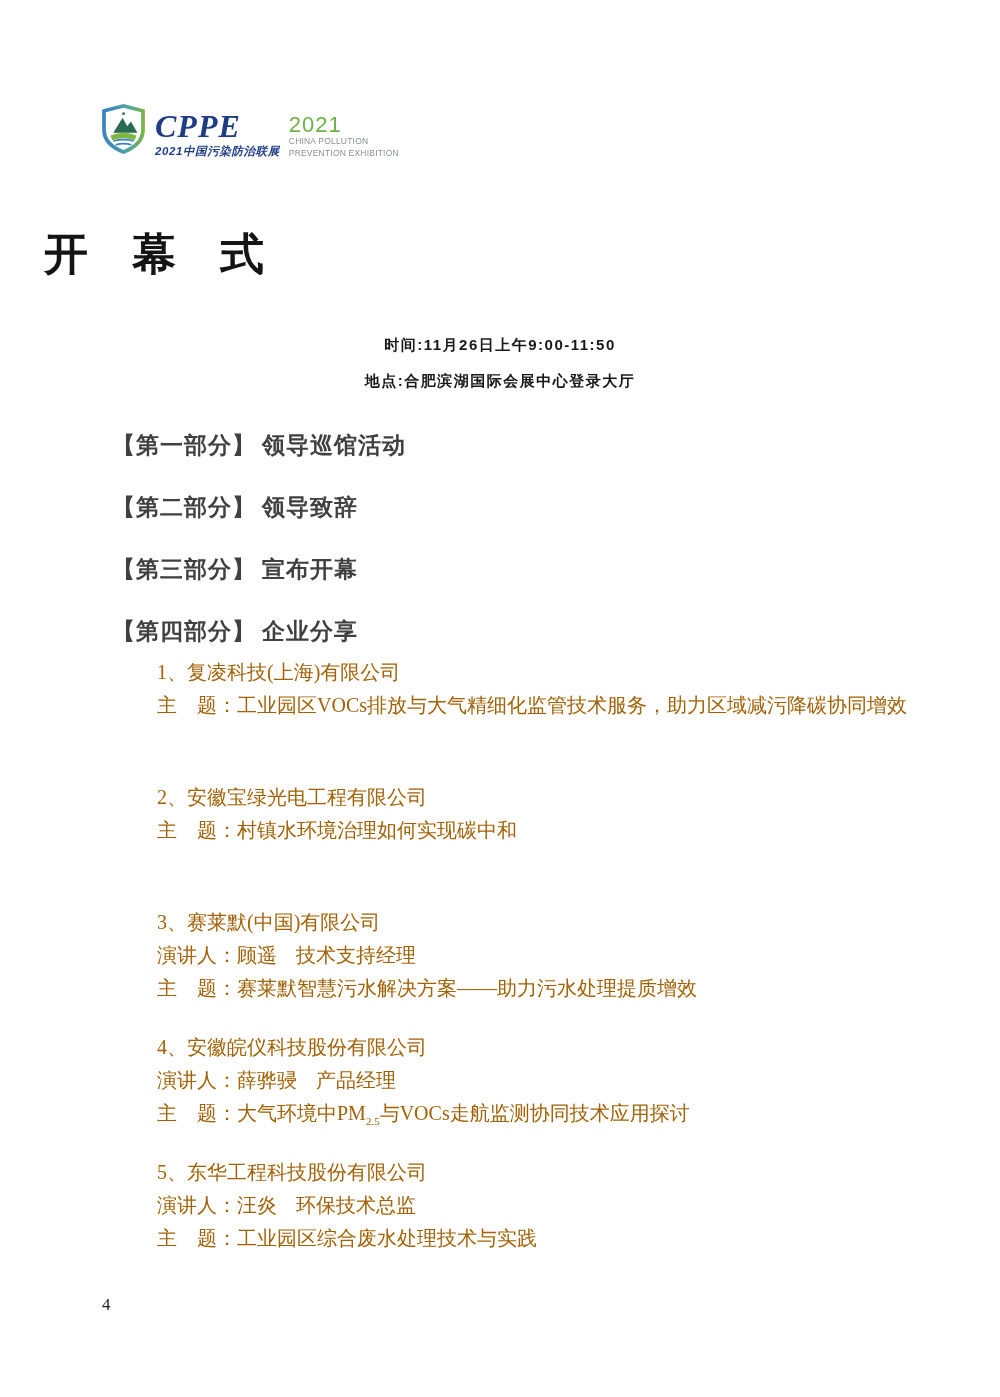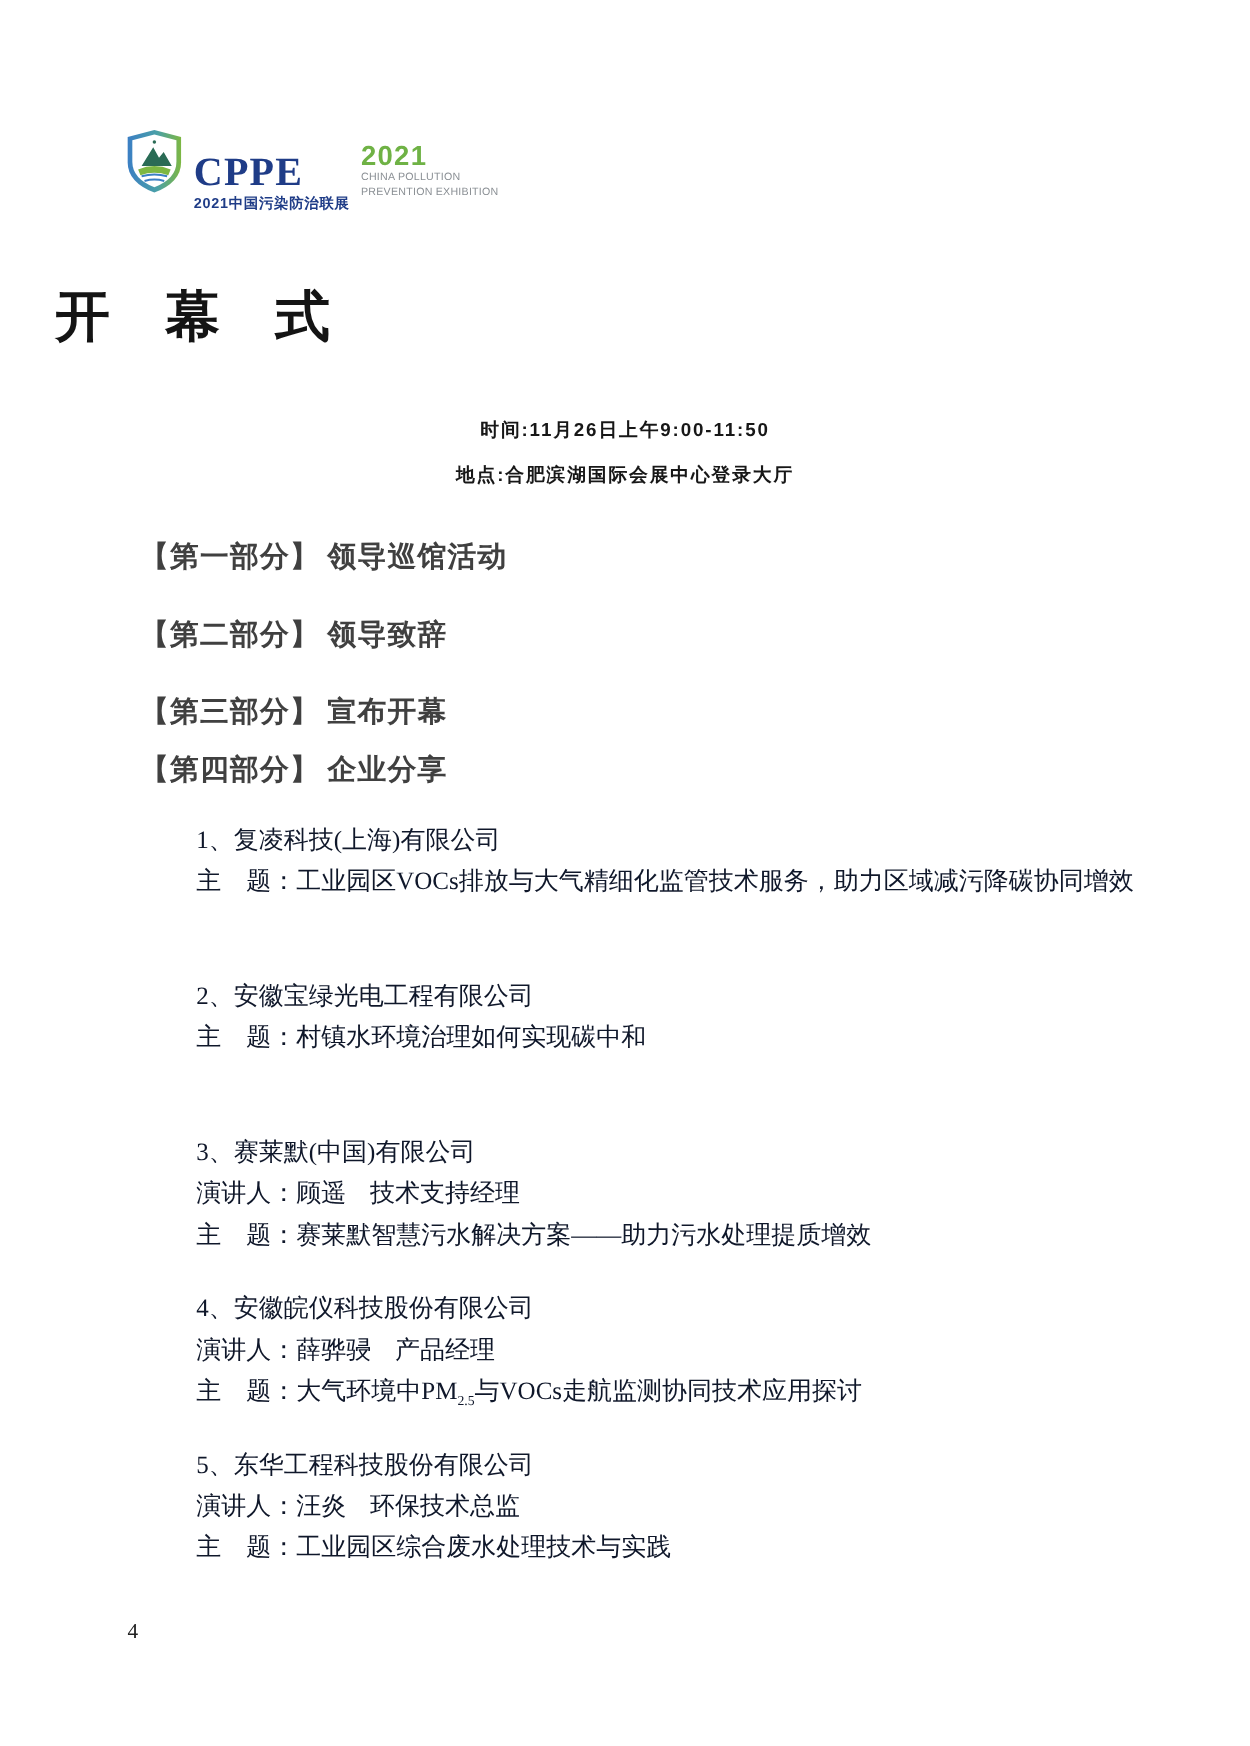--- a/index.html
+++ b/index.html
@@ -5,31 +5,31 @@
   html,body{margin:0;padding:0;background:#ffffff;}
   .page{
     position:relative;width:1000px;height:1397px;background:#ffffff;
     overflow:hidden;font-family:"Liberation Sans",sans-serif;
   }
 
   
   .logo{position:absolute;left:100px;top:100px;display:flex;align-items:flex-start;}
   .shield{display:block;margin-top:3px;}
   .shield svg{display:block;}
-  .logo-col1{margin-left:8px;margin-top:24px;}
+  .logo-col1{margin-left:8px;margin-top:13px;font-style:italic;}
   .logo-acronym{
     font-family:"Liberation Serif",serif;font-weight:700;font-size:32px;
     line-height:26px;color:#1f3c87;letter-spacing:1px;
   }
   .logo-cn{
     font-size:11.5px;font-weight:700;color:#1f3c87;margin-top:5px;
     letter-spacing:0.6px;white-space:nowrap;
   }
   .logo-col2{margin-left:9px;margin-top:15px;}
-  .logo-year{font-weight:700;font-size:22px;line-height:20px;color:#6fb245;letter-spacing:1px;}
+  .logo-year{font-weight:400;font-size:22px;line-height:20px;color:#6fb245;letter-spacing:1px;}
   .logo-en{font-size:8.5px;color:#8a8f94;line-height:10.5px;letter-spacing:0.2px;margin-top:1px;white-space:nowrap;}
 
   
   .title{
     position:absolute;top:230px;left:0;width:1000px;margin:0;
     text-align:left;font-size:44px;font-weight:700;color:#141414;
     letter-spacing:1em;padding-left:1em;box-sizing:border-box;line-height:1.1;
   }
 
   
@@ -41,21 +41,21 @@
   
   .section{
     position:absolute;left:112px;font-size:23px;font-weight:700;color:#404040;
     letter-spacing:1px;white-space:nowrap;
   }
   .section .sname{margin-left:6px;}
 
   
   .item{
     position:absolute;left:157px;width:790px;
-    font-family:"Liberation Serif",serif;font-size:20px;color:#0f172a;
+    font-family:"Liberation Serif",serif;font-size:20px;color:#a16207;
   }
   .item .line{line-height:33px;white-space:nowrap;}
   .item .role{margin-left:0.95em;}
   .item .sub{font-size:11px;}
 
   
   .pagenum{
     position:absolute;left:102px;top:1295px;
     font-family:"Liberation Serif",serif;font-size:17px;color:#222;
   }
@@ -104,21 +104,21 @@
 
   <div class="section" style="top:430px">
     <span class="part">【第一部分】</span><span class="sname">领导巡馆活动</span>
   </div>
   <div class="section" style="top:492px">
     <span class="part">【第二部分】</span><span class="sname">领导致辞</span>
   </div>
   <div class="section" style="top:554px">
     <span class="part">【第三部分】</span><span class="sname">宣布开幕</span>
   </div>
-  <div class="section" style="top:600px">
+  <div class="section" style="top:616px">
     <span class="part">【第四部分】</span><span class="sname">企业分享</span>
   </div>
 
   <div class="item" style="top:656px">
     <div class="line"><span>1、</span><span>复凌科技(上海)有限公司</span></div>
     <div class="line"><span class="lbl">主　题：</span><span>工业园区VOCs排放与大气精细化监管技术服务，助力区域减污降碳协同增效</span><sub class="sub"></sub><span></span></div>
   </div>
 
   <div class="item" style="top:781px">
     <div class="line"><span>2、</span><span>安徽宝绿光电工程有限公司</span></div>

